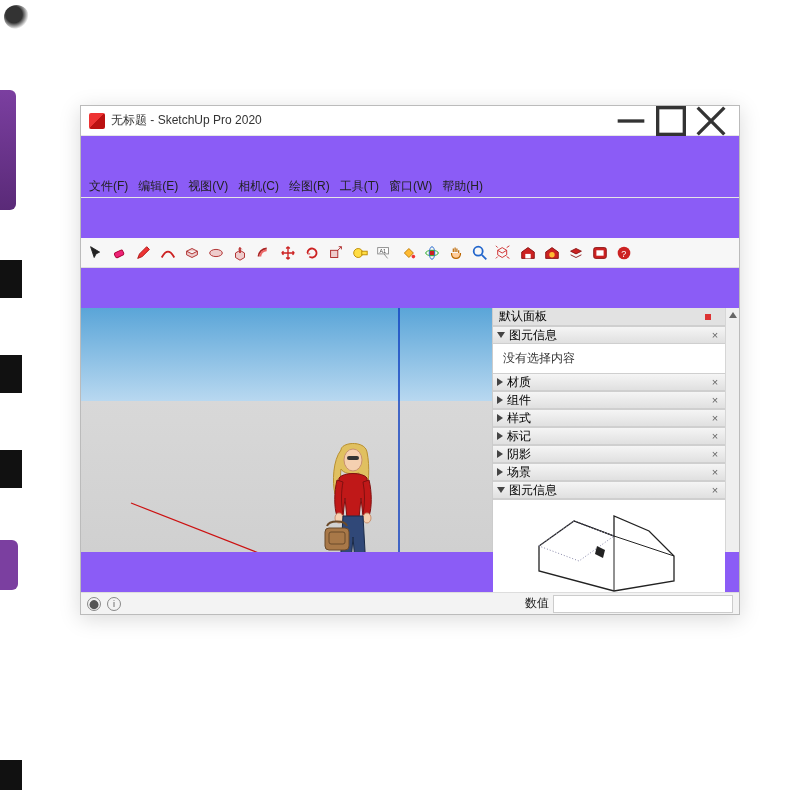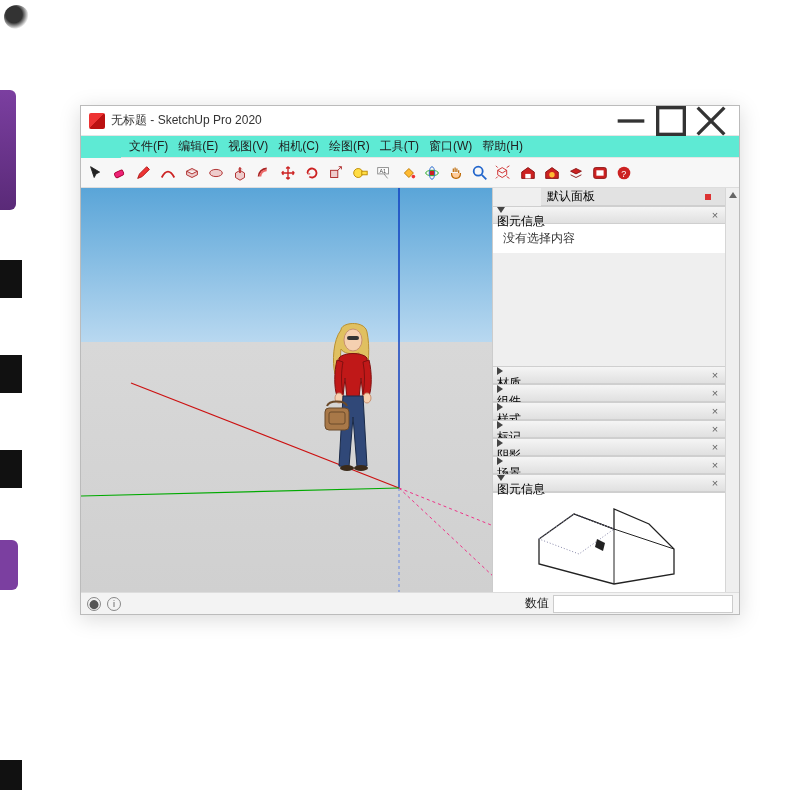--- a/index.html
+++ b/index.html
@@ -14,23 +14,23 @@
     position: absolute;
     left: 0; top: 0; width: 35px; height: 800px;
     pointer-events: none;
   }
   .edge-shape { position: absolute; }
   .app-window {
     position: absolute;
     left: 80px; top: 105px;
     width: 660px; height: 510px;
     border: 1px solid #bbb;
-    background: #5eead4;
+    background: #8b5cf6;
     box-shadow: 0 4px 20px rgba(0,0,0,0.15);
-    display: flex; flex-direction: column;
+    display: flex; flex-direction: column; gap: 40px;
   }
   .titlebar {
     height: 30px;
     display: flex; align-items: center;
     padding: 0 8px;
     background: #fff;
     border-bottom: 1px solid #e5e5e5;
   }
   .app-icon {
     width: 16px; height: 16px;
@@ -42,21 +42,20 @@
   .win-btn { width: 40px; height: 28px; display: flex; align-items: center; justify-content: center; }
   .win-btn svg { stroke: #333; stroke-width: 1; fill: none; }
   .menubar {
     height: 22px;
     display: flex; align-items: center;
     padding: 0 6px;
     font-size: 12px;
     color: #222;
     gap: 6px;
     border-bottom: 1px solid #e5e5e5;
-    margin-left: 40px;
   }
   .menubar span { padding: 2px 2px; }
   .toolbar {
     height: 30px;
     display: flex; align-items: center;
     padding: 0 4px;
     gap: 2px;
     background: #f7f7f7;
     border-bottom: 1px solid #ddd;
   }
@@ -83,35 +82,33 @@
     width: 232px;
     background: #efefef;
     display: flex; flex-direction: column;
     font-size: 12px;
   }
   .panel-titlebar {
     height: 18px; background: #e2e2e2;
     display: flex; align-items: center; padding: 0 6px;
     border-bottom: 1px solid #cfcfcf;
     position: relative;
-    margin-left: 48px;
   }
   .panel-titlebar .dot {
     width: 6px; height: 6px; background: #d33;
     position: absolute; right: 14px; top: 6px;
   }
   .panel-section-head {
     height: 18px;
     background: linear-gradient(#f5f5f5,#e0e0e0);
     border-top: 1px solid #cfcfcf;
     border-bottom: 1px solid #cfcfcf;
-    display: flex; 
-    padding: 0 4px;
+    display: flex; align-items: center;
+    padding: 8px 4px;
     position: relative;
-    flex-direction: column;
   }
   .tri { width: 0; height: 0; margin-right: 4px; }
   .tri-down { border-left: 4px solid transparent; border-right: 4px solid transparent; border-top: 6px solid #444; }
   .tri-right { border-top: 4px solid transparent; border-bottom: 4px solid transparent; border-left: 6px solid #444; }
   .panel-section-head .close-x {
     position: absolute; right: 4px; top: 2px;
     width: 12px; height: 12px;
     font-size: 11px; color: #666; text-align: center; line-height: 12px;
   }
   .panel-content {

